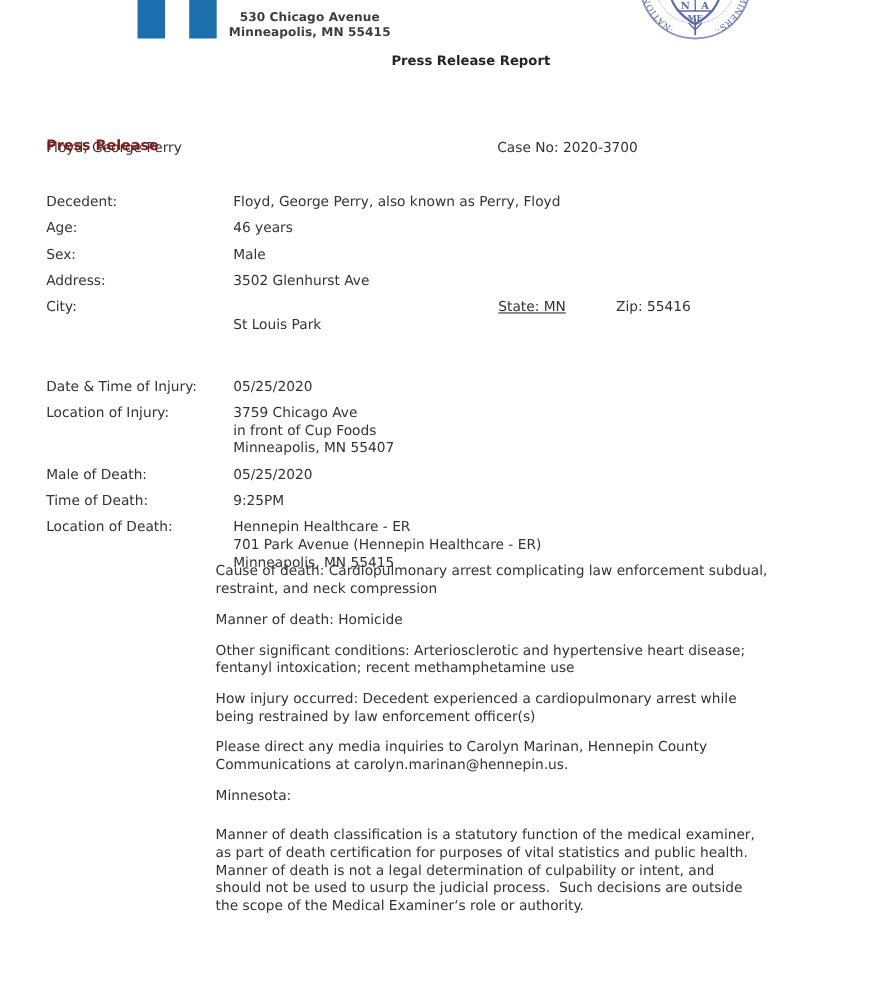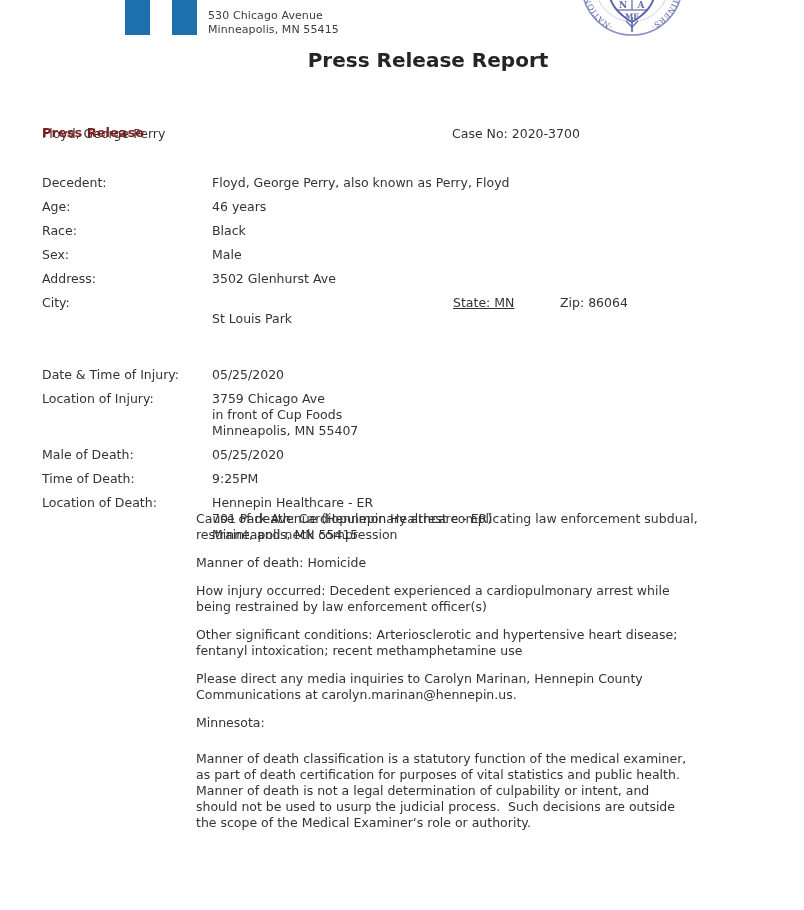--- a/index.html
+++ b/index.html
@@ -23,24 +23,25 @@
     background: #1e6fae;
   }
   .logo-bar.b1 { left: 125px; }
   .logo-bar.b2 { left: 172px; }
 
   .org-address {
     position: absolute;
     left: 208px;
     top: 9px;
     font-size: 11px;
-    font-weight: normal;
+    font-weight: bold;
     line-height: 14px;
     color: #3c3c3c;
     letter-spacing: 0.1px;
+    text-align: center;
   }
 
   .seal {
     position: absolute;
     left: 572px;
     top: -75px;
     width: 120px;
     height: 120px;
   }
   .seal text { fill: #5c68a8; }
@@ -54,21 +55,21 @@
     font-weight: bold;
     text-anchor: middle;
   }
 
   .doc-title {
     position: absolute;
     left: 4px;
     right: 0;
     top: 48px;
     text-align: center;
-    font-size: 20px;
+    font-size: 12px;
     font-weight: bold;
     color: #242424;
     padding-left: 48px;
   }
 
   .meta-row {
     position: absolute;
     left: 42px;
     right: 34px;
     top: 78px;
@@ -188,41 +189,37 @@
     <div class="field-row">
       <div class="field-label">Decedent:</div>
       <div class="field-value">Floyd, George Perry, also known as Perry, Floyd</div>
     </div>
 
     <div class="field-row">
       <div class="field-label">Age:</div>
       <div class="field-value">46 years</div>
     </div>
 
-    <div class="field-row">
-      <div class="field-label">Race:</div>
-      <div class="field-value">Black</div>
-    </div>
 
     <div class="field-row">
       <div class="field-label">Sex:</div>
       <div class="field-value">Male</div>
     </div>
 
     <div class="field-row">
       <div class="field-label">Address:</div>
       <div class="field-value">3502 Glenhurst Ave</div>
     </div>
 
     <div class="field-row">
       <div class="field-label">City:</div>
       <div class="field-value">
         <span>St Louis Park</span>
         <span class="state">State: MN</span>
-        <span class="zip">Zip: 86064</span>
+        <span class="zip">Zip: 55416</span>
       </div>
     </div>
 
     <div class="field-row">
       <div class="field-label">Date &amp; Time of Injury:</div>
       <div class="field-value">05/25/2020</div>
     </div>
 
     <div class="field-row">
       <div class="field-label">Location of Injury:</div>
@@ -247,24 +244,24 @@
 701 Park Avenue (Hennepin Healthcare - ER)
 Minneapolis, MN 55415</div>
     </div>
 
   </div>
 
   <div class="paragraphs">
     <p>Cause of death: Cardiopulmonary arrest complicating law enforcement subdual,
 restraint, and neck compression</p>
     <p>Manner of death: Homicide</p>
+    <p>Other significant conditions: Arteriosclerotic and hypertensive heart disease;
+fentanyl intoxication; recent methamphetamine use</p>
     <p>How injury occurred: Decedent experienced a cardiopulmonary arrest while
 being restrained by law enforcement officer(s)</p>
-    <p>Other significant conditions: Arteriosclerotic and hypertensive heart disease;
-fentanyl intoxication; recent methamphetamine use</p>
     <p>Please direct any media inquiries to Carolyn Marinan, Hennepin County
 Communications at carolyn.marinan@hennepin.us.</p>
     <p class="comments-label">Minnesota:</p>
     <p>Manner of death classification is a statutory function of the medical examiner,
 as part of death certification for purposes of vital statistics and public health.
 Manner of death is not a legal determination of culpability or intent, and
 should not be used to usurp the judicial process.&nbsp; Such decisions are outside
 the scope of the Medical Examiner‘s role or authority.</p>
   </div>
 

